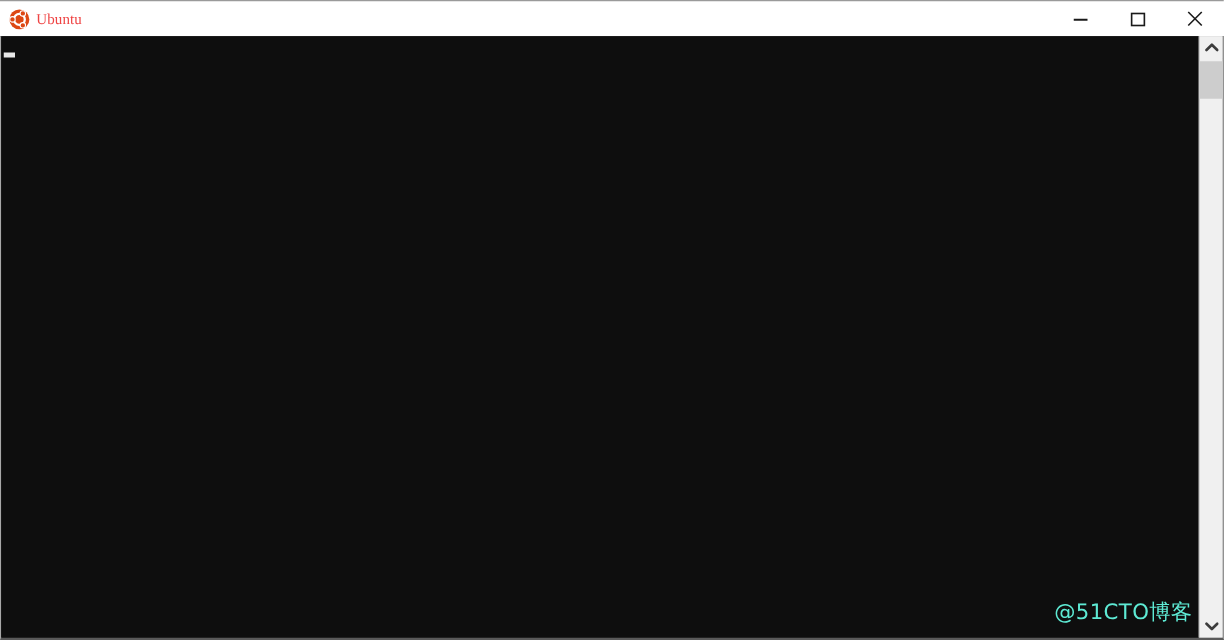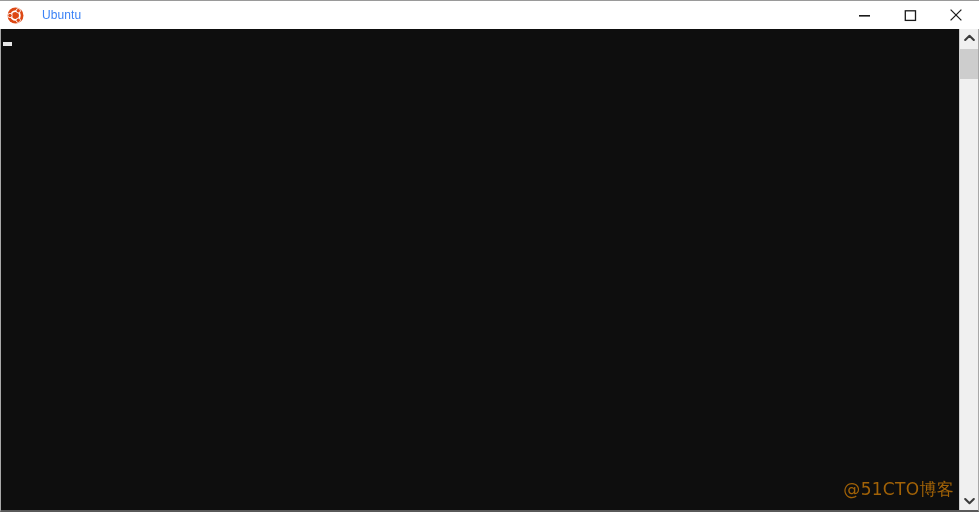--- a/index.html
+++ b/index.html
@@ -45,24 +45,24 @@
   }
 
   
   .ubuntu-logo {
     width: 17px;
     height: 17px;
     display: block;
   }
 
   #window-title {
-    margin-left: 18px;
-    font-family: Liberation Sans, sans-serif;
+    margin-left: 5px;
+    font-family: Liberation Serif, serif;
     font-size: 12px;
-    color: #3b82f6;
+    color: #ef4444;
     line-height: 1;
     white-space: nowrap;
     letter-spacing: 0.1px;
   }
 
   #titlebar-spacer {
     flex: 1 1 auto;
     height: 100%;
   }
 
@@ -134,21 +134,21 @@
     background: #e8e8e8;
   }
 
   
   #watermark {
     position: absolute;
     right: 24px;
     bottom: 9px;
     font-family: "DejaVu Sans", sans-serif;
     font-size: 17px;
-    color: #a16207;
+    color: #5eead4;
     white-space: nowrap;
     pointer-events: none;
     letter-spacing: 0.3px;
   }
 
   
   #scrollbar {
     position: absolute;
     right: 0;
     top: 0;

